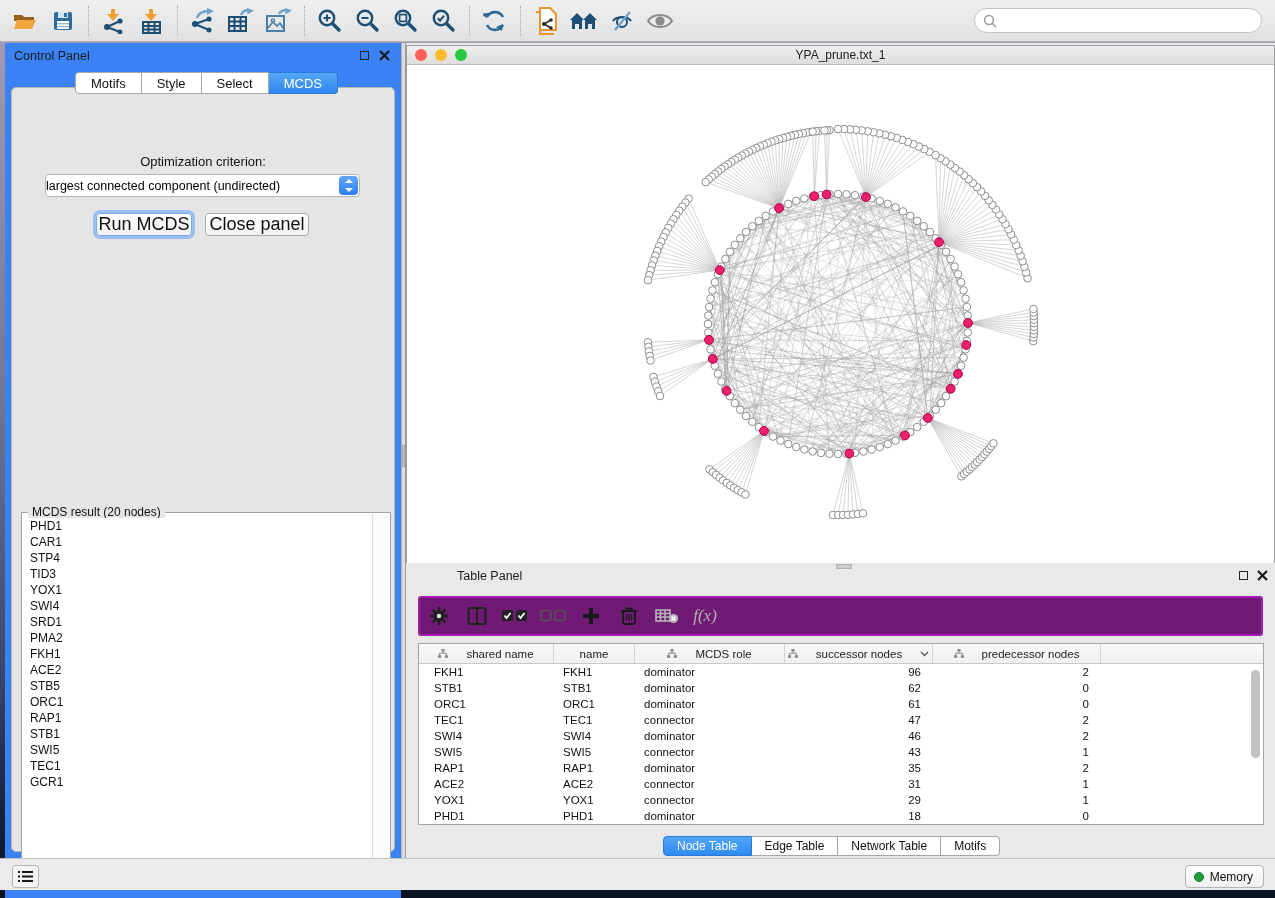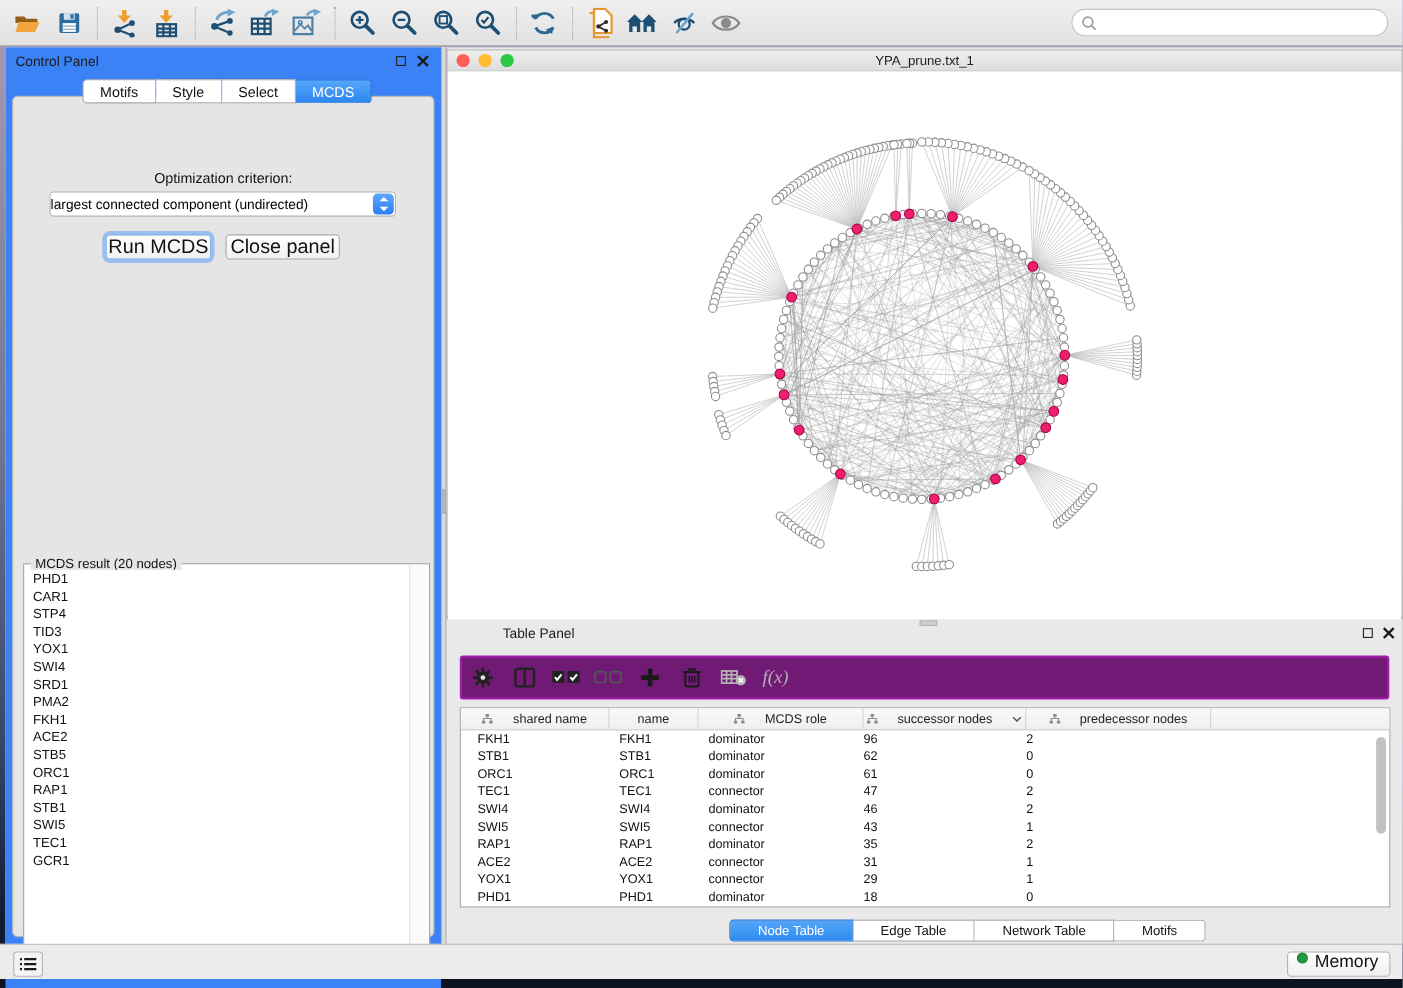--- a/index.html
+++ b/index.html
@@ -87,40 +87,40 @@
   .ntable { position:absolute; left:12px; top:80px; width:846px; height:182px;
     background:#fff; border:1px solid #a5a5a5; }
   .nt-head { display:grid; grid-template-columns:135px 81px 150px 148px 168px 1fr;
     height:20px; background:linear-gradient(#fafafa,#efefef); border-bottom:1px solid #c9c9c9; }
   .nt-hcell { display:flex; align-items:center; justify-content:center; gap:18px;
     font-size:11.5px; color:#222; border-right:1px solid #d4d4d4; overflow:hidden; }
   .nt-hcell:last-child, .nt-hcell.filler { border-right:none; }
   .nt-row { display:grid; grid-template-columns:135px 81px 150px 148px 168px 1fr; height:16px; }
   .nt-cell { font-size:11.5px; color:#111; line-height:16px; white-space:nowrap; overflow:hidden; }
   .nt-cell.l { padding-left:15px; } .nt-cell.l2 { padding-left:9px; }
-  .nt-cell.r { padding-right:12px; }
+  .nt-cell.r { text-align:right; padding-right:12px; }
   .nt-scroll { position:absolute; top:22px; right:2px; width:12px; bottom:2px; }
   .nt-thumb { position:absolute; top:4px; right:1px; width:9px; height:88px; border-radius:5px; background:#c2c2c2; }
 
   .tp-tabs { position:absolute; left:257px; top:273px; height:20px; display:flex; }
-  .tp-tab { height:20px; padding:0 25px; font-size:12px; line-height:19px; background:#fff;
+  .tp-tab { height:20px; padding:0 13px; font-size:12px; line-height:19px; background:#fff;
     border:1px solid #a6a6a6; border-left:none; color:#111; }
   .tp-tab:first-child { border-left:1px solid #a6a6a6; border-radius:4px 0 0 4px; }
   .tp-tab:last-child { border-radius:0 4px 4px 0; }
   .tp-tab.active { background:linear-gradient(#53a5f8,#2e8cf0); color:#fff; border-color:#2a7ad8; }
 
   
   .statusbar { position:absolute; left:0; top:858px; width:1275px; height:32px;
     background:#ececec; border-top:1px solid #c2c2c2; }
   .sb-left { position:absolute; left:12px; top:6px; width:27px; height:23px;
     background:#f4f4f4; border:1px solid #b3b3b3; border-radius:3px;
     display:flex; align-items:center; justify-content:center; }
   .memory-btn { position:absolute; right:11px; top:6px; height:23px; padding:0 10px 0 8px;
     background:linear-gradient(#ffffff,#efefef); border:1px solid #b3b3b3; border-radius:4px;
-    display:flex; gap:6px; font-size:16px; color:#111; }
+    display:flex; align-items:center; gap:6px; font-size:12px; color:#111; }
   .mem-dot { width:10px; height:10px; border-radius:50%; background:#1e9e3e; border:1px solid #157a2d; }
 </style>
 </head>
 <body>
 
 <div class="toolbar">
   <span class="tb-ic">
     <svg width="26" height="22" viewBox="0 0 26 22">
         <path d="M2 5h8l2 2h10v4H2z" fill="#93621a"></path>
         <path d="M2 19l3-9h19l-4 9z" fill="#f2a53c"></path>

